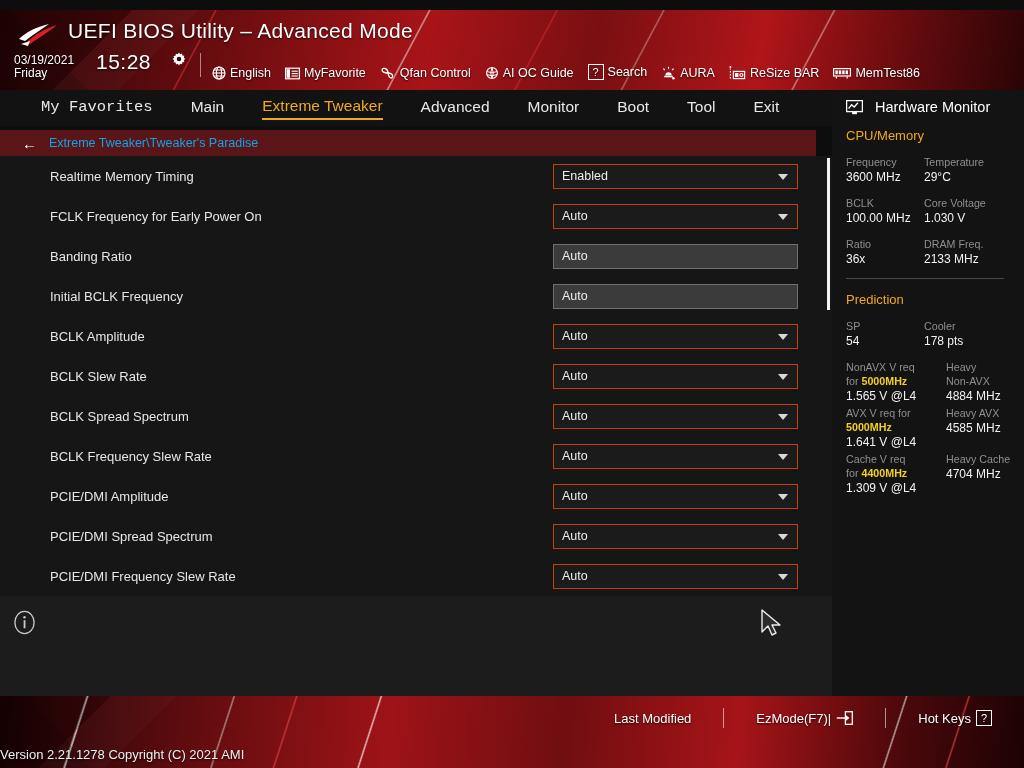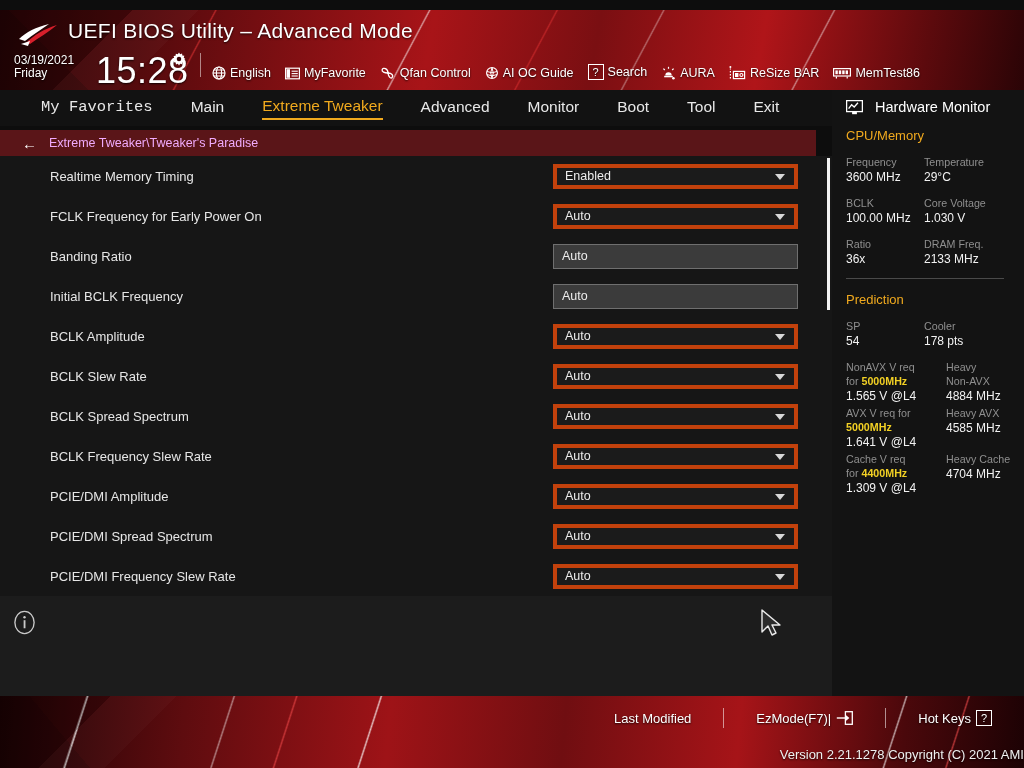--- a/index.html
+++ b/index.html
@@ -29,21 +29,21 @@
       linear-gradient(45deg, rgba(0,0,0,.35) 0 8%, rgba(0,0,0,0) 8%);
   }
   .rog-logo { position:absolute; left:16px; top:10px; width:44px; height:30px; }
   .title {
     position:absolute; left:68px; top:9px;
     font-size:21px; color:#ffffff; letter-spacing:.3px; font-weight:400;
     text-shadow:0 1px 2px rgba(0,0,0,.8);
   }
   .datetime { position:absolute; left:14px; top:44px; width:84px; color:#fff;
     font-size:12px; line-height:13px; text-shadow:0 1px 2px rgba(0,0,0,.8); }
-  .clock { position:absolute; left:96px; top:40px; font-size:36px; color:#fff;
+  .clock { position:absolute; left:96px; top:40px; font-size:21px; color:#fff;
     letter-spacing:.5px; text-shadow:0 1px 2px rgba(0,0,0,.8); }
   .gearbtn { position:absolute; left:172px; top:42px; width:14px; height:14px; }
   .hdr-div { position:absolute; left:200px; top:43px; width:1px; height:24px;
     background:rgba(255,255,255,.5); }
 
   .toolbar { position:absolute; left:212px; top:46px; height:24px;
     display:flex; align-items:flex-end; gap:0px; }
   .tb-item { display:flex; align-items:center; gap:4px; margin-right:14px;
     color:#fff; font-size:12.5px; white-space:nowrap;
     text-shadow:0 1px 2px rgba(0,0,0,.85); cursor:pointer; }
@@ -55,31 +55,31 @@
   .nav-item { color:#e8e8e8; font-size:15.5px; padding:0 0 3px 0; margin:0 19px;
     cursor:pointer; white-space:nowrap; }
   .nav-item:first-child { margin-left:41px;font-family:Liberation Mono, monospace; }
   .nav-item.active { color:#f0a91e; border-bottom:2px solid #f0a91e; }
 
   
   .crumb { position:absolute; left:0; top:120px; width:816px; height:26px;
     background:#5a1518; display:flex; align-items:center; }
   .crumb-back { margin-left:22px; margin-right:12px; color:#fff; font-size:15px;
     line-height:1; cursor:pointer; }
-  .crumb-text { color:#f0abfc; font-size:12.5px; }
+  .crumb-text { color:#0ea5e9; font-size:12.5px; }
 
   
   .content { position:absolute; left:0; top:146px; width:832px; height:440px;
     background:#161616; overflow:hidden; }
   .row { position:relative; height:40px; display:flex; align-items:center;padding-left:42px; }
   .row-label { position:absolute; left:50px; color:#e6e6e6; font-size:13px;
     white-space:nowrap; }
   .field { position:absolute; left:553px; width:245px; height:25px;
     display:flex; align-items:center; }
-  .field.select { background:#1b1b1b; border:4px solid #c2410c; }
+  .field.select { background:#1b1b1b; border:1px solid #c2410c; }
   .field.input  { background:#3b3b3b; border:1px solid #6f6f6f; }
   .field .val { color:#ededed; font-size:12.5px; margin-left:8px; }
   .caret { position:absolute; right:9px; top:50%; margin-top:-2px;
     width:0; height:0; border-left:5px solid transparent;
     border-right:5px solid transparent; border-top:6px solid #d8d8d8; }
 
   .scroll-track { position:absolute; left:827px; top:146px; width:3px;
     height:440px; background:transparent; }
   .scroll-thumb { position:absolute; left:827px; top:148px; width:3px;
     height:152px; background:#f2f2f2; cursor:pointer; }
@@ -125,21 +125,21 @@
       linear-gradient(135deg, rgba(0,0,0,.4) 0 10%, rgba(255,255,255,.05) 10% 16%, rgba(0,0,0,0) 16%),
       linear-gradient(50deg, rgba(0,0,0,.3) 0 9%, rgba(0,0,0,0) 9%); }
   .foot-links { position:absolute; right:14px; top:12px;
     display:flex; align-items:center; gap:14px; }
   .fl { color:#fff; font-size:13px; display:flex; align-items:center; gap:5px;
     cursor:pointer; text-shadow:0 1px 2px rgba(0,0,0,.8); padding:0 18px; }
   .fl-sep { width:1px; height:20px; background:rgba(255,255,255,.55); }
   .qbox { display:inline-flex; align-items:center; justify-content:center;
     width:16px; height:16px; border:1px solid #fff; font-size:11px; }
   .version { position:absolute; left:0; top:51px; width:1024px;
-    text-align:right; color:#f0f0f0; font-size:13px;
+    text-align:left; color:#f0f0f0; font-size:13px;
     text-shadow:0 1px 2px rgba(0,0,0,.8); }
 </style>
 </head>
 <body>
 
 <div id="root">
 
   <div class="header">
     <div class="hdr-geo"></div>
 

